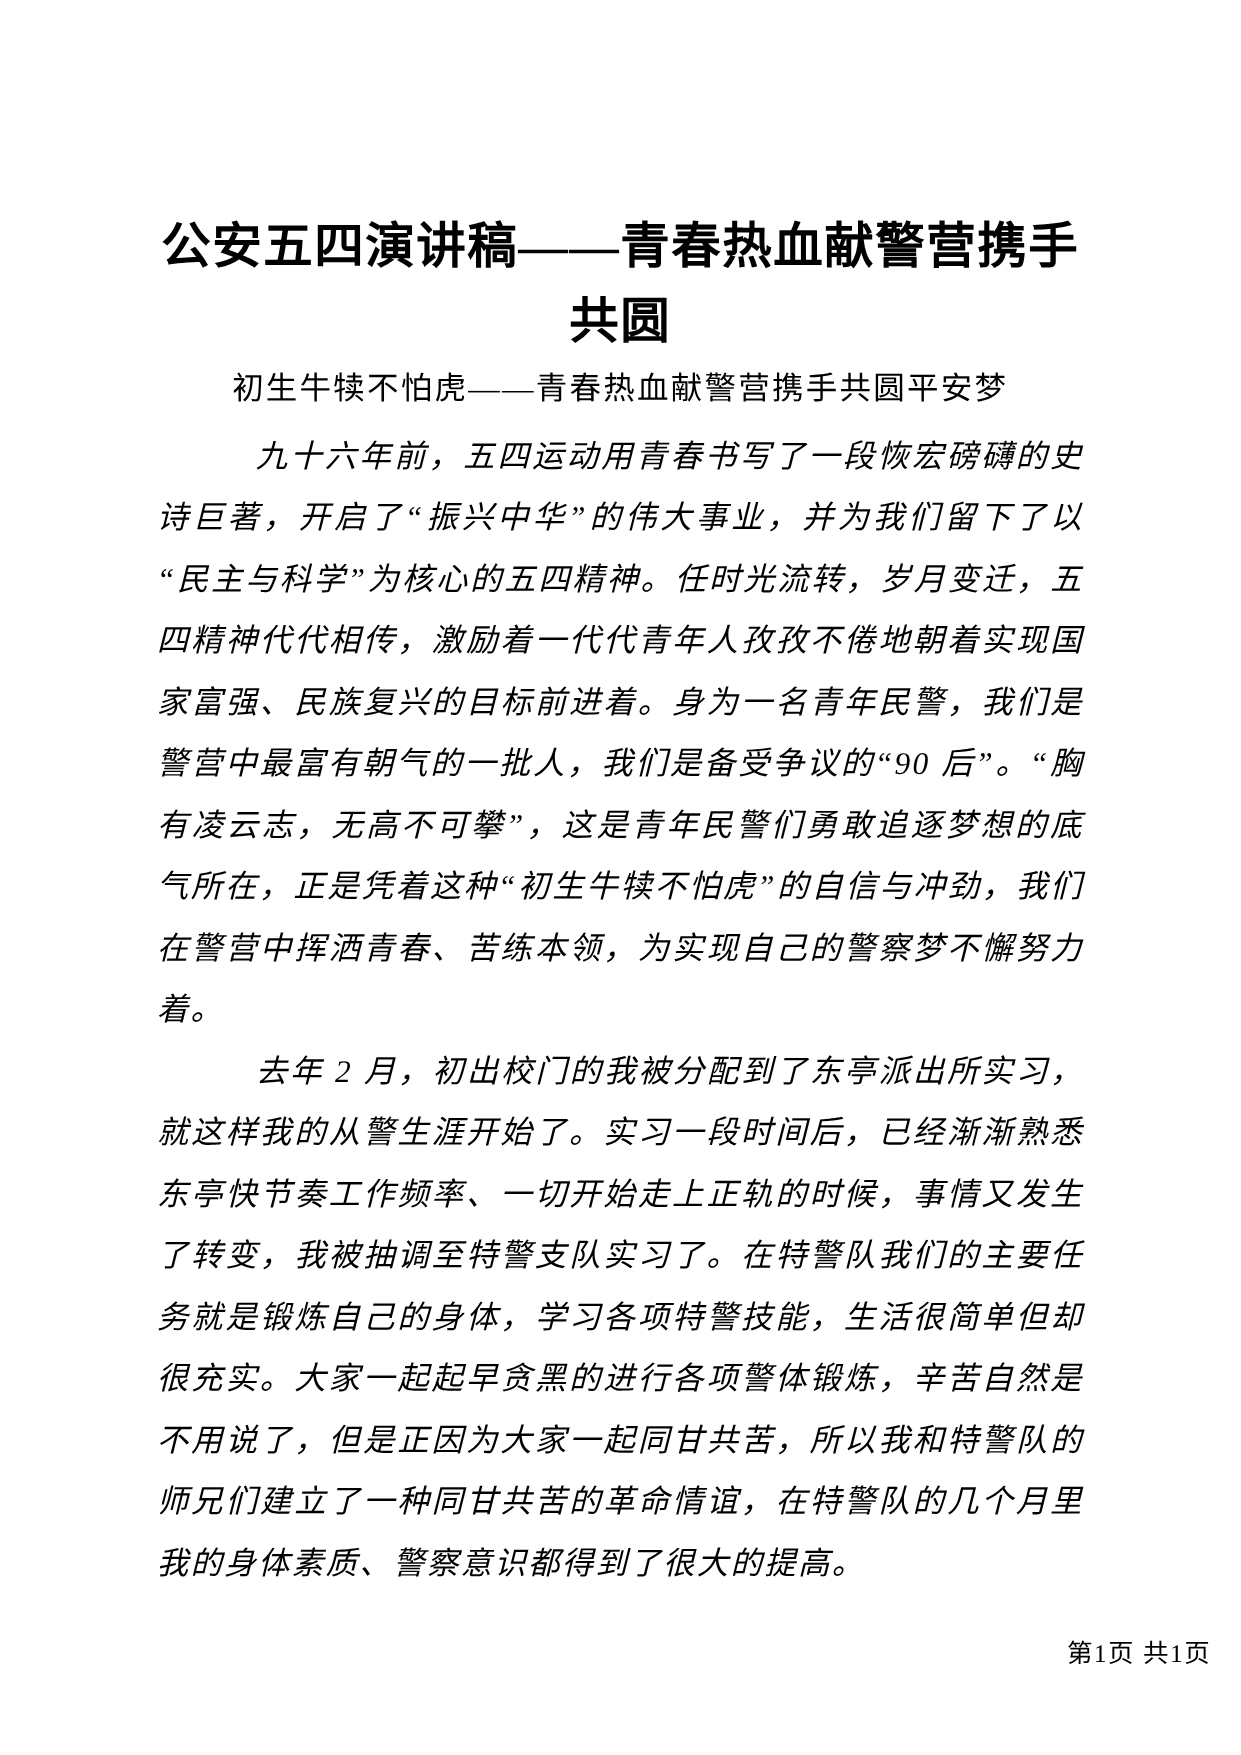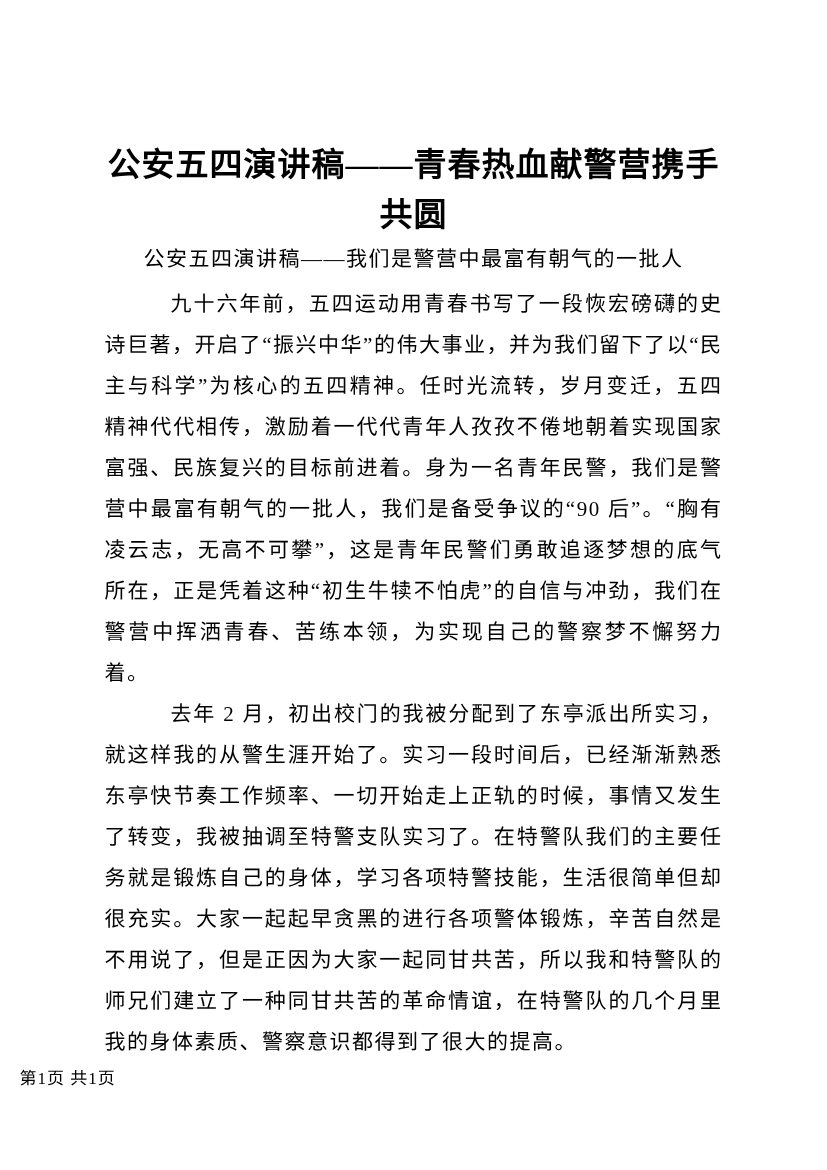--- a/index.html
+++ b/index.html
@@ -33,50 +33,51 @@
   .doc-subtitle {
     margin: 4px 0 0 0;
     font-size: 21px;
     font-weight: 400;
     text-align: center;
     line-height: 30px;
     letter-spacing: 1.5px;
   }
   .doc-body {
     margin-top: 10px;
+    font-style: italic;
   }
   .doc-body p {
     margin: 0;
     font-size: 21px;
     line-height: 41px;
     letter-spacing: 1.5px;
     text-align: justify;
     text-indent: 66px;
   }
   .page-footer {
     position: absolute;
-    top: 1068px;
+    top: 1092px;
     left: 0;
     width: 100%;
-    text-align: left;
+    text-align: right;
     font-size: 17px;
     line-height: 22px;
     letter-spacing: 1px;
   }
 </style>
 </head>
 <body>
 
 <div class="page">
 
   <h1 class="doc-title">
     <span class="title-line">公安五四演讲稿——青春热血献警营携手共圆</span>
   </h1>
 
-  <p class="doc-subtitle">公安五四演讲稿——我们是警营中最富有朝气的一批人</p>
+  <p class="doc-subtitle">初生牛犊不怕虎——青春热血献警营携手共圆平安梦</p>
 
   <div class="doc-body">
     <p>九十六年前，五四运动用青春书写了一段恢宏磅礴的史诗巨著，开启了“振兴中华”的伟大事业，并为我们留下了以“民主与科学”为核心的五四精神。任时光流转，岁月变迁，五四精神代代相传，激励着一代代青年人孜孜不倦地朝着实现国家富强、民族复兴的目标前进着。身为一名青年民警，我们是警营中最富有朝气的一批人，我们是备受争议的“90 后”。“胸有凌云志，无高不可攀”，这是青年民警们勇敢追逐梦想的底气所在，正是凭着这种“初生牛犊不怕虎”的自信与冲劲，我们在警营中挥洒青春、苦练本领，为实现自己的警察梦不懈努力着。</p>
     <p>去年 2 月，初出校门的我被分配到了东亭派出所实习，就这样我的从警生涯开始了。实习一段时间后，已经渐渐熟悉东亭快节奏工作频率、一切开始走上正轨的时候，事情又发生了转变，我被抽调至特警支队实习了。在特警队我们的主要任务就是锻炼自己的身体，学习各项特警技能，生活很简单但却很充实。大家一起起早贪黑的进行各项警体锻炼，辛苦自然是不用说了，但是正因为大家一起同甘共苦，所以我和特警队的师兄们建立了一种同甘共苦的革命情谊，在特警队的几个月里我的身体素质、警察意识都得到了很大的提高。</p>
   </div>
 
   <div class="page-footer">第1页 共1页</div>
 
 </div>
 

